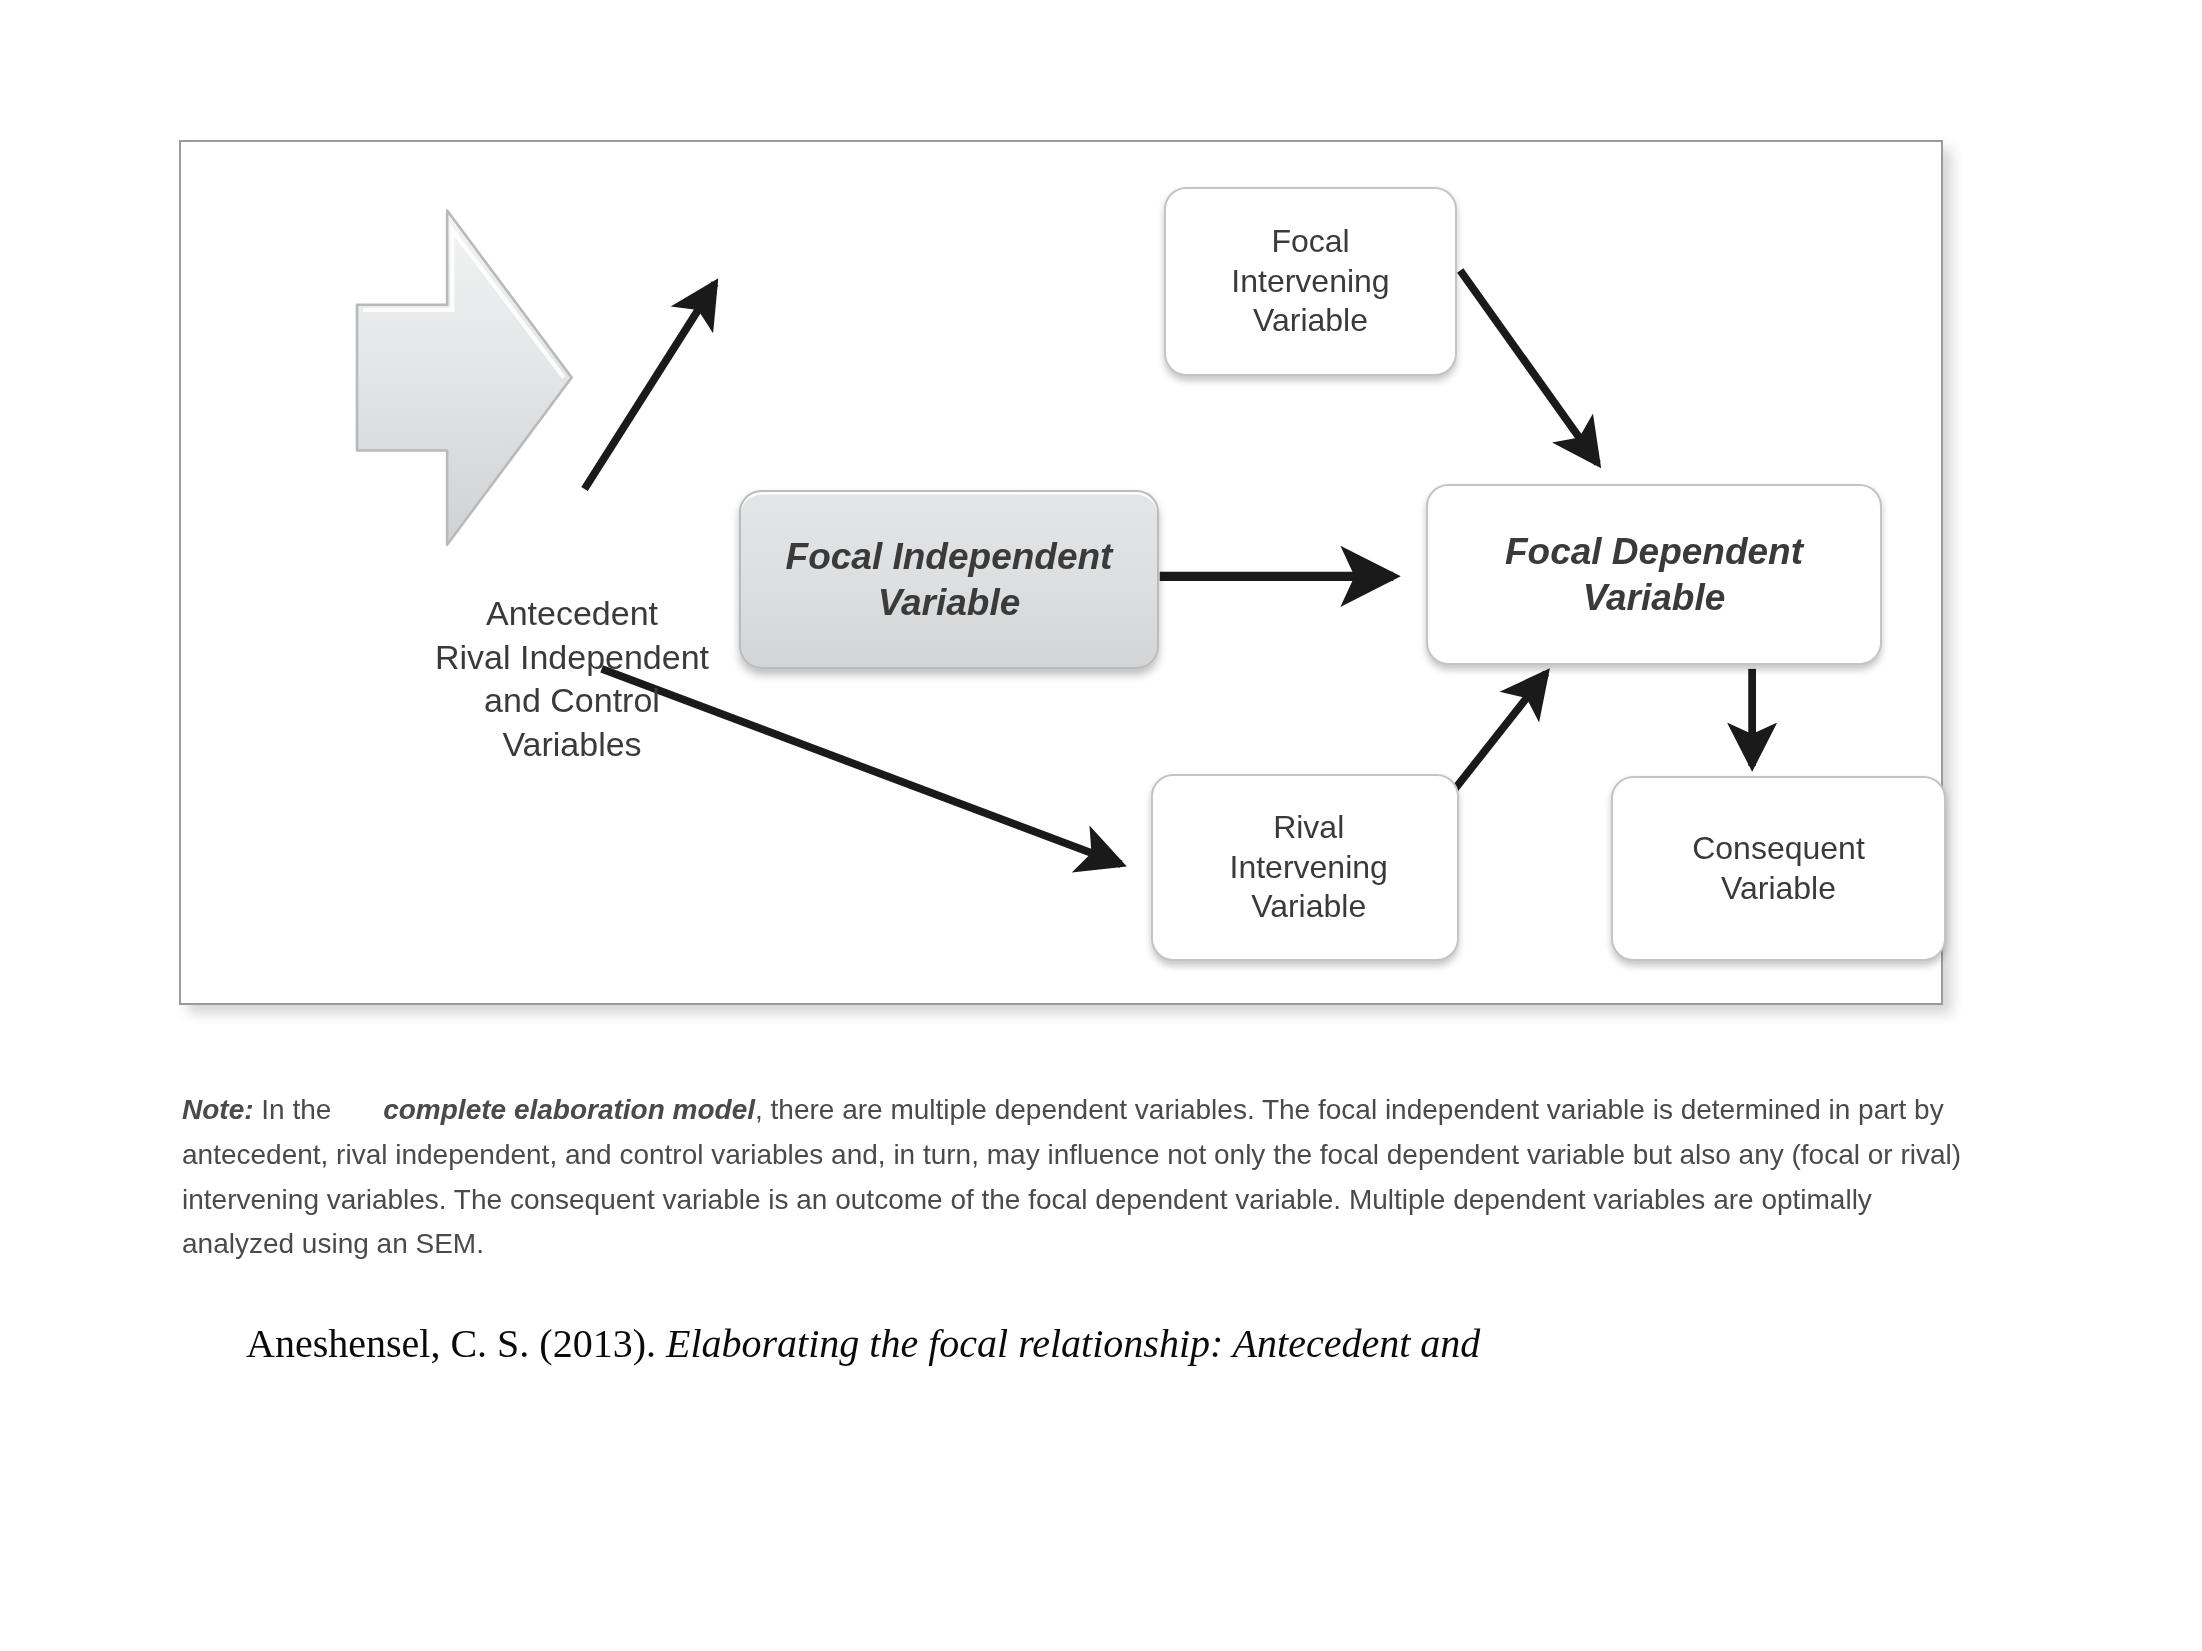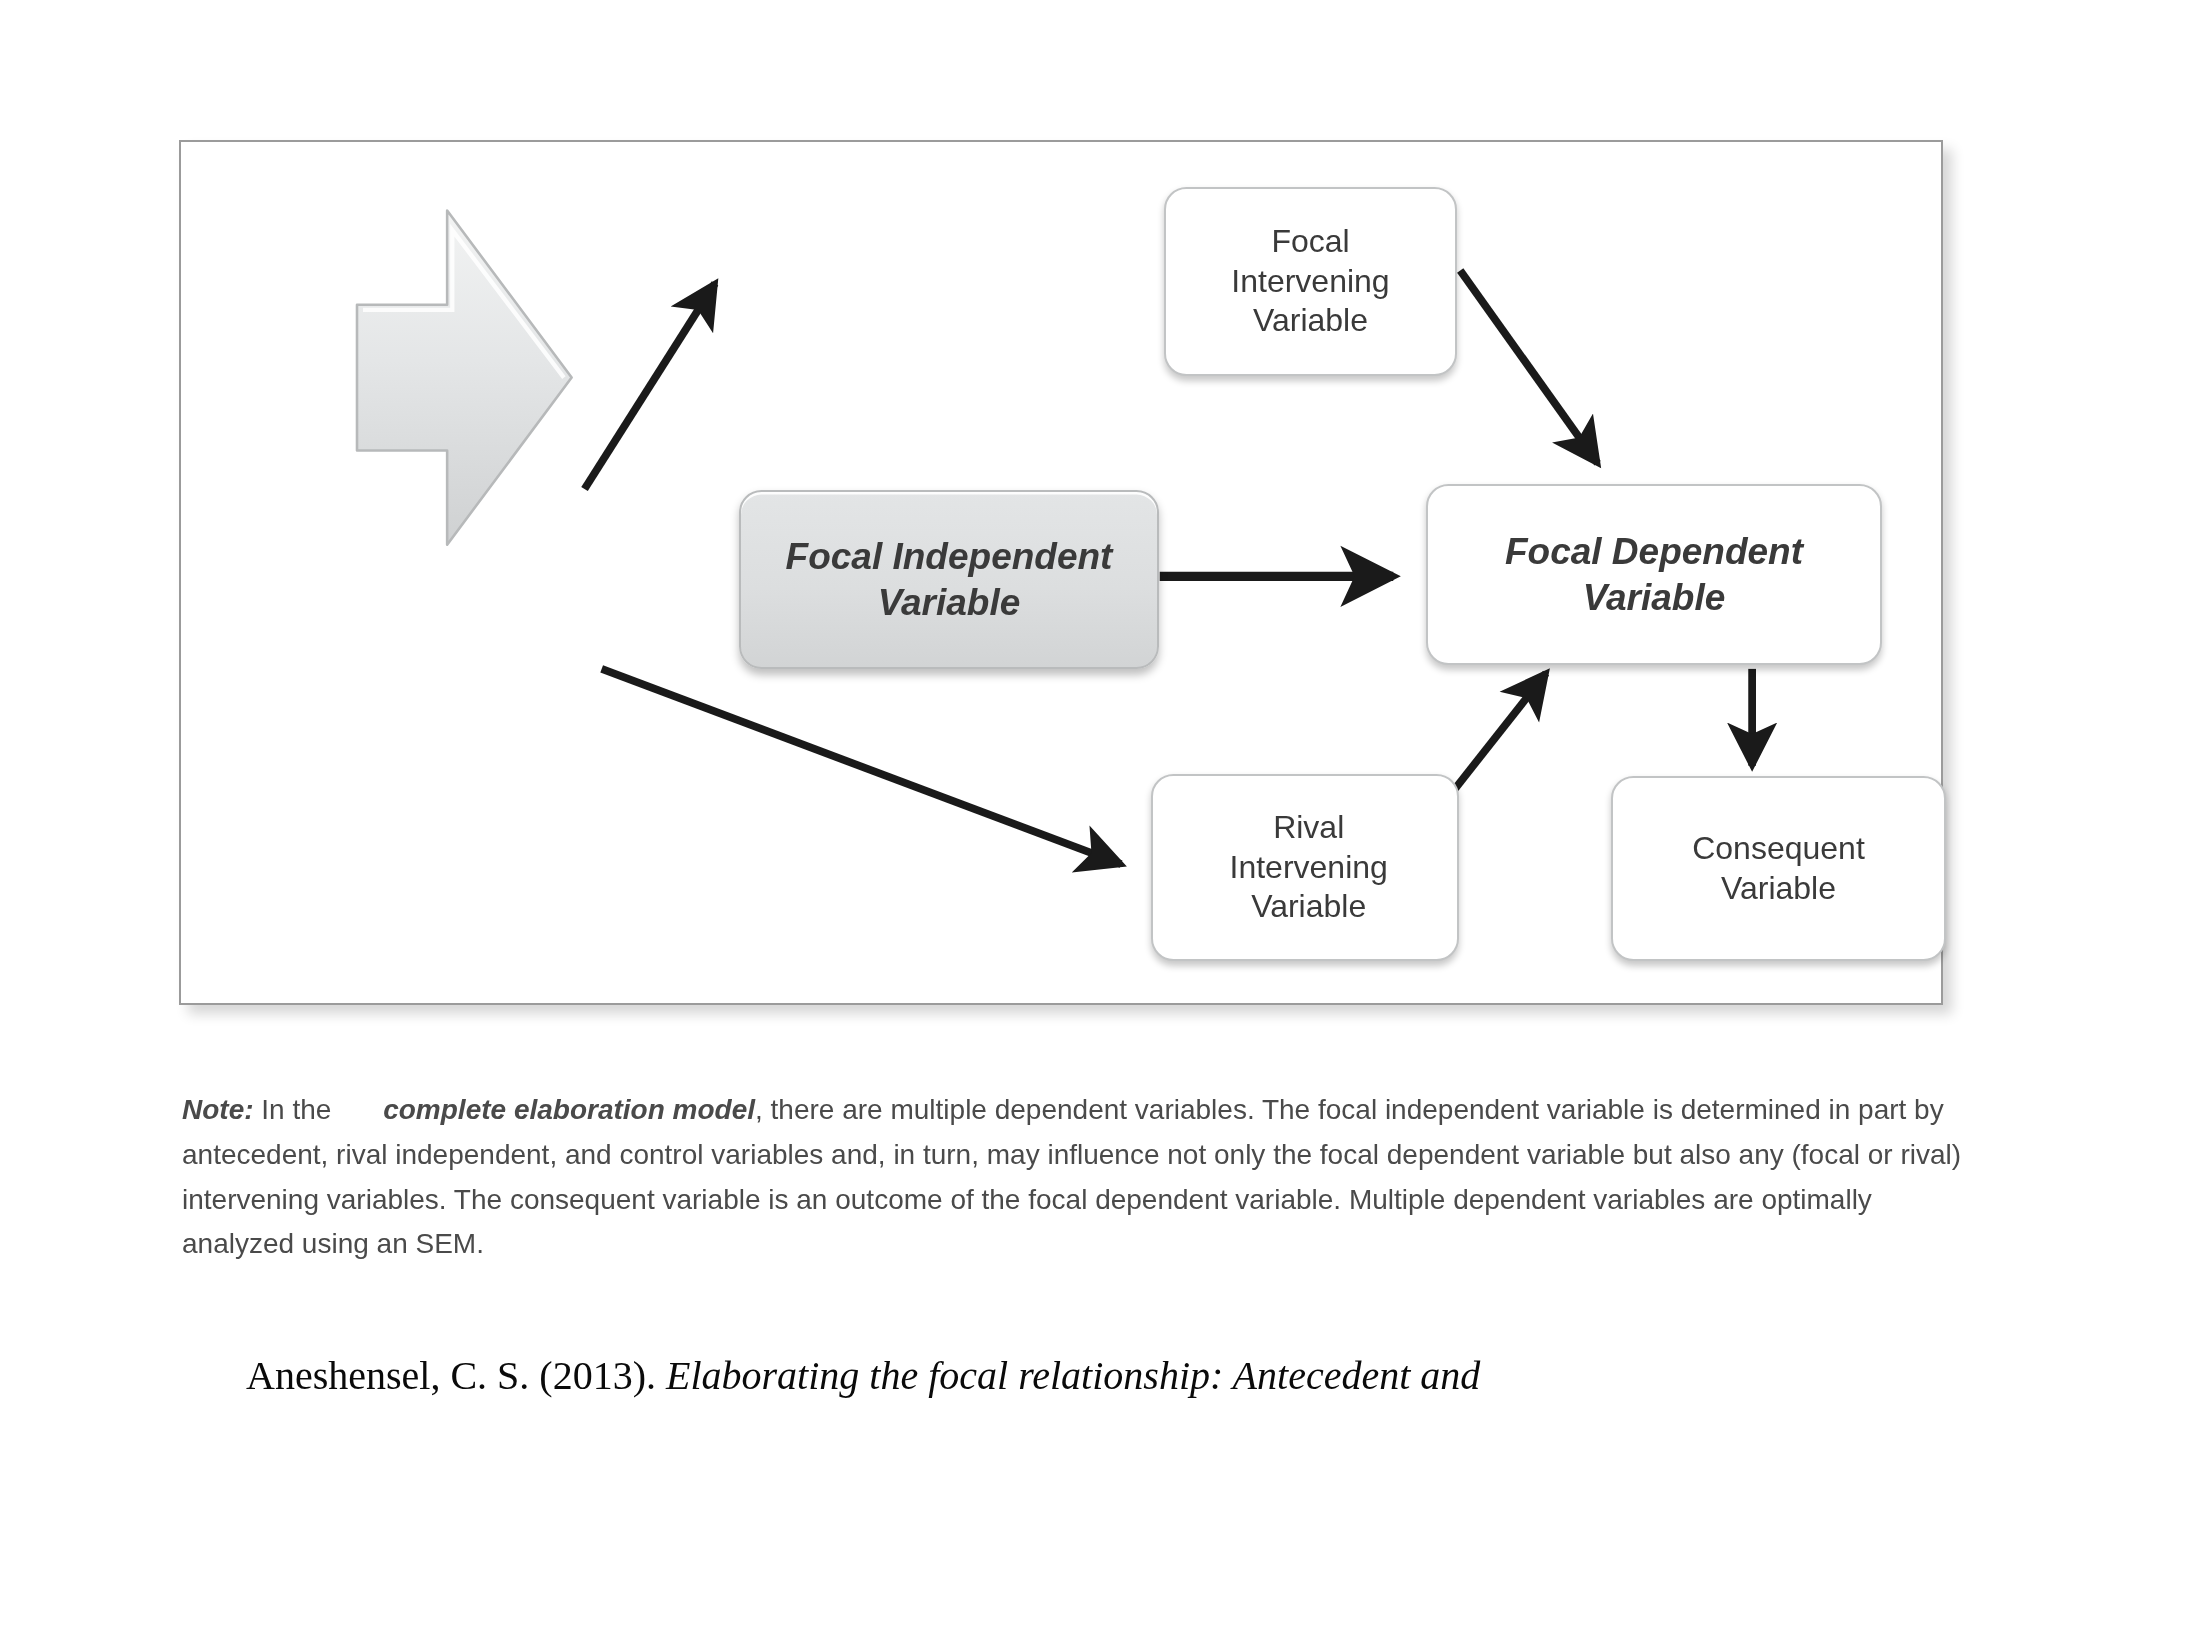--- a/index.html
+++ b/index.html
@@ -99,21 +99,21 @@
   #citation {
     position: absolute;
     left: 246px;
     top: 1315px;
     width: 1729px;
     font-family: "Liberation Serif", serif;
     font-size: 40px;
     line-height: 1.46;
     color: #0a0a0a;
   }
-  #citation .cit-line { display: block; margin-top: 32px; }
+  #citation .cit-line { display: block; }
   #citation .cit-indent { padding-left: 79px; }
   #citation .cit-indent2 { padding-left: 79px; }
   #citation .cit-italic { font-style: italic; }
 </style>
 </head>
 <body>
 
 <div id="figure-panel">
 
   <svg id="figure-svg" viewBox="0 0 2050 1005" preserveAspectRatio="none">
@@ -139,20 +139,26 @@
 
     <path d="M 1140 507 L 1412 507" stroke="#1a1a1a" stroke-width="11" fill="none" marker-end="url(#arrowhead)"></path>
 
     <path d="M 490 615 L 1095 843" stroke="#1a1a1a" stroke-width="9" fill="none" marker-end="url(#arrowhead)"></path>
 
     <path d="M 1370 900 L 1590 620" stroke="#1a1a1a" stroke-width="9" fill="none" marker-end="url(#arrowhead)"></path>
 
     <path d="M 1830 615 L 1830 728" stroke="#1a1a1a" stroke-width="9" fill="none" marker-end="url(#arrowhead)"></path>
   </svg>
 
+  <div id="antecedent-label">
+    <span style="white-space: pre-line;">Antecedent
+Rival Independent
+and Control
+Variables</span>
+  </div>
 
   <div class="node node-white" style="left:983px; top:45px; width:293px; height:189px;">
     <span class="node-label plain" style="white-space: pre-line;">Focal
 Intervening
 Variable</span>
   </div>
 
   <div class="node node-grey" style="left:558px; top:348px; width:420px; height:179px;">
     <span class="node-label emph" style="white-space: pre-line;">Focal Independent
 Variable</span>

